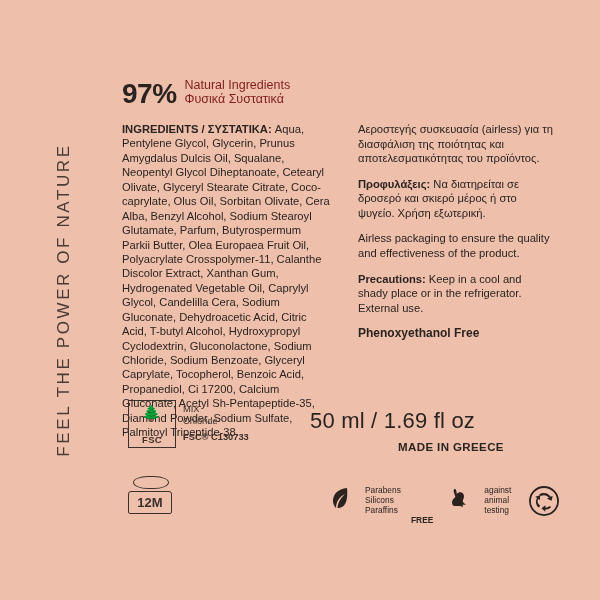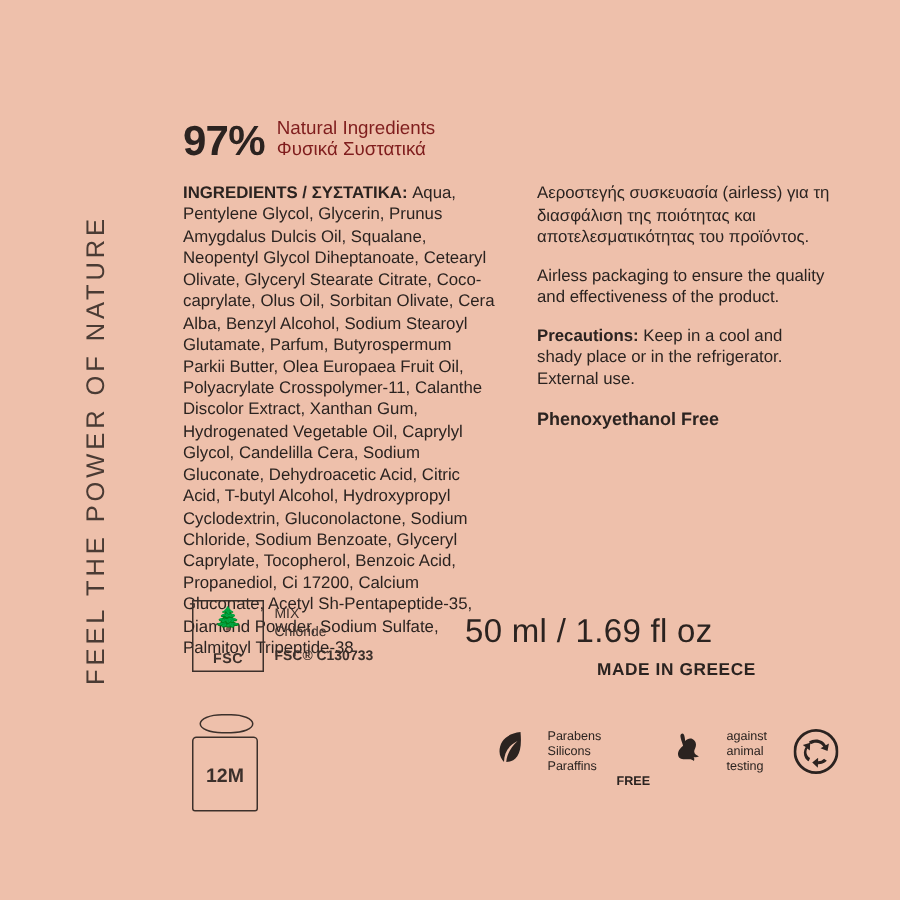--- a/index.html
+++ b/index.html
@@ -143,21 +143,21 @@
   .pao-lid {
     width: 36px;
     height: 13px;
     margin: 0 auto 2px auto;
     border: 1.5px solid #3c302b;
     border-radius: 50% / 60%;
     box-sizing: border-box;
   }
   .pao-jar {
     width: 44px;
-    height: 50px;
+    height: 23px;
     border: 1.5px solid #3c302b;
     box-sizing: border-box;
     border-radius: 3px 3px 2px 2px;
     display: flex;
     align-items: center;
     justify-content: center;
     font-size: 13px;
     font-weight: bold;
     color: #3c302b;
   }
@@ -235,20 +235,23 @@
       <span>Φυσικά Συστατικά</span>
     </div>
   </div>
 
   <div class="ingredients">
     <b>INGREDIENTS / ΣΥΣΤΑΤΙΚΑ:</b><span> Aqua, Pentylene Glycol, Glycerin, Prunus Amygdalus Dulcis Oil, Squalane, Neopentyl Glycol Diheptanoate, Cetearyl Olivate, Glyceryl Stearate Citrate, Coco-caprylate, Olus Oil, Sorbitan Olivate, Cera Alba, Benzyl Alcohol, Sodium Stearoyl Glutamate, Parfum, Butyrospermum Parkii Butter, Olea Europaea Fruit Oil, Polyacrylate Crosspolymer-11, Calanthe Discolor Extract, Xanthan Gum, Hydrogenated Vegetable Oil, Caprylyl Glycol, Candelilla Cera, Sodium Gluconate, Dehydroacetic Acid, Citric Acid, T-butyl Alcohol, Hydroxypropyl Cyclodextrin, Gluconolactone, Sodium Chloride, Sodium Benzoate, Glyceryl Caprylate, Tocopherol, Benzoic Acid, Propanediol, Ci 17200, Calcium Gluconate, Acetyl Sh-Pentapeptide-35, Diamond Powder, Sodium Sulfate, Palmitoyl Tripeptide-38.</span>
   </div>
 
   <div class="right-col">
     <p>Αεροστεγής συσκευασία (airless) για τη διασφάλιση της ποιότητας και αποτελεσματικότητας του προϊόντος.</p>
+    <p>
+      <span class="hd">Προφυλάξεις:</span><span> Να διατηρείται σε δροσερό και σκιερό μέρος ή στο ψυγείο. Χρήση εξωτερική.</span>
+    </p>
     <p>Airless packaging to ensure the quality and effectiveness of the product.</p>
     <p>
       <span class="hd">Precautions:</span><span> Keep in a cool and shady place or in the refrigerator. External use.</span>
     </p>
     <p class="free">Phenoxyethanol Free</p>
   </div>
 
   <div class="fsc">
     <div class="fsc-box">
       <span class="tree">🌲</span>

